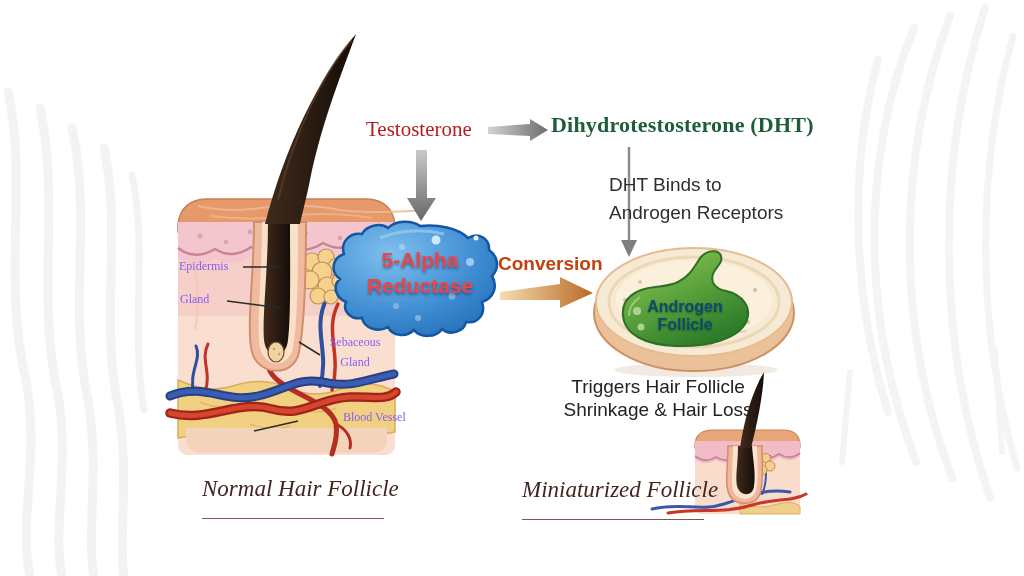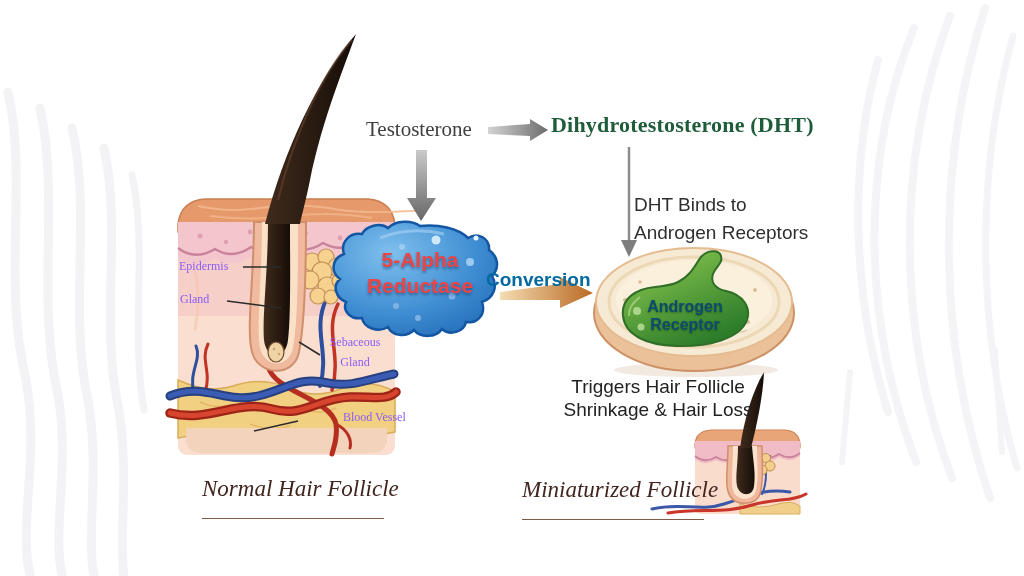--- a/index.html
+++ b/index.html
@@ -1,26 +1,26 @@
 <!DOCTYPE html>
 <html><head>
 <meta charset="utf-8">
 <style>
   html,body{margin:0;padding:0;background:#fff;}
   .stage{position:relative;width:1024px;height:576px;background:#ffffff;overflow:hidden;
          font-family:"Liberation Sans",sans-serif;}
   .stage svg.scene{position:absolute;left:0;top:0;}
   .txt{position:absolute;white-space:nowrap;}
   .serif{font-family:"Liberation Serif",serif;}
-  .t-testosterone{left:366px;top:117px;font-size:21px;color:#404040;}
+  .t-testosterone{left:366px;top:117px;font-size:21px;color:#b91c1c;}
   .t-dht{left:551px;top:112px;font-size:22px;font-weight:700;color:#1e5c3a;letter-spacing:.2px;}
-  .t-binds{left:634px;top:171px;font-size:19px;color:#2f2f2f;line-height:28px;white-space:normal;width:190px;margin-top:20px;}
+  .t-binds{left:609px;top:171px;font-size:19px;color:#2f2f2f;line-height:28px;white-space:normal;width:190px;}
   .t-enzyme{left:350px;top:247px;width:140px;text-align:center;font-size:21px;font-weight:700;color:#ef4444;
             line-height:26px;text-shadow:0 2px 3px rgba(10,50,100,.55);white-space:normal;}
-  .t-conversion{left:486px;top:253px;width:98px;text-align:center;font-size:19px;font-weight:700;color:#0369a1;margin-top:16px;}
+  .t-conversion{left:498px;top:253px;width:98px;text-align:center;font-size:19px;font-weight:700;color:#c2410c;}
   .t-receptor{left:626px;top:298px;width:118px;text-align:center;font-size:16px;font-weight:700;color:#0c4a6e;
               line-height:18px;text-shadow:0 1px 2px rgba(20,70,20,.6);white-space:normal;}
   .t-effect{left:556px;top:375px;width:204px;text-align:center;font-size:19px;color:#222;line-height:23px;white-space:normal;}
   .lab{font-family:"Liberation Serif",serif;font-size:12px;color:#8b5cf6;}
   .l-epidermis{left:179px;top:259px;}
   .l-dermis{left:180px;top:292px;}
   .l-sebaceous{left:315px;top:332px;width:80px;text-align:center;line-height:20px;white-space:normal;}
   .l-vessel{left:301px;top:410px;margin-left:42px;}
   .caption{font-family:"Liberation Serif",serif;font-style:italic;font-size:23px;color:#42251e;
            text-align:right;border-bottom:1.5px solid #7d5b49;padding-bottom:16px;}
@@ -245,21 +245,21 @@
 
   <div class="txt t-enzyme">
     <div>5-Alpha</div>
     <div>Reductase</div>
   </div>
 
   <div class="txt t-conversion">Conversion</div>
 
   <div class="txt t-receptor">
     <div>Androgen</div>
-    <div>Receptor</div>
+    <div>Follicle</div>
   </div>
 
   <div class="txt t-effect">
     <div>Triggers Hair Follicle</div>
     <div>Shrinkage &amp; Hair Loss</div>
   </div>
 
   <div class="txt lab l-epidermis">Epidermis</div>
   <div class="txt lab l-dermis">Gland</div>
   <div class="txt lab l-sebaceous">

